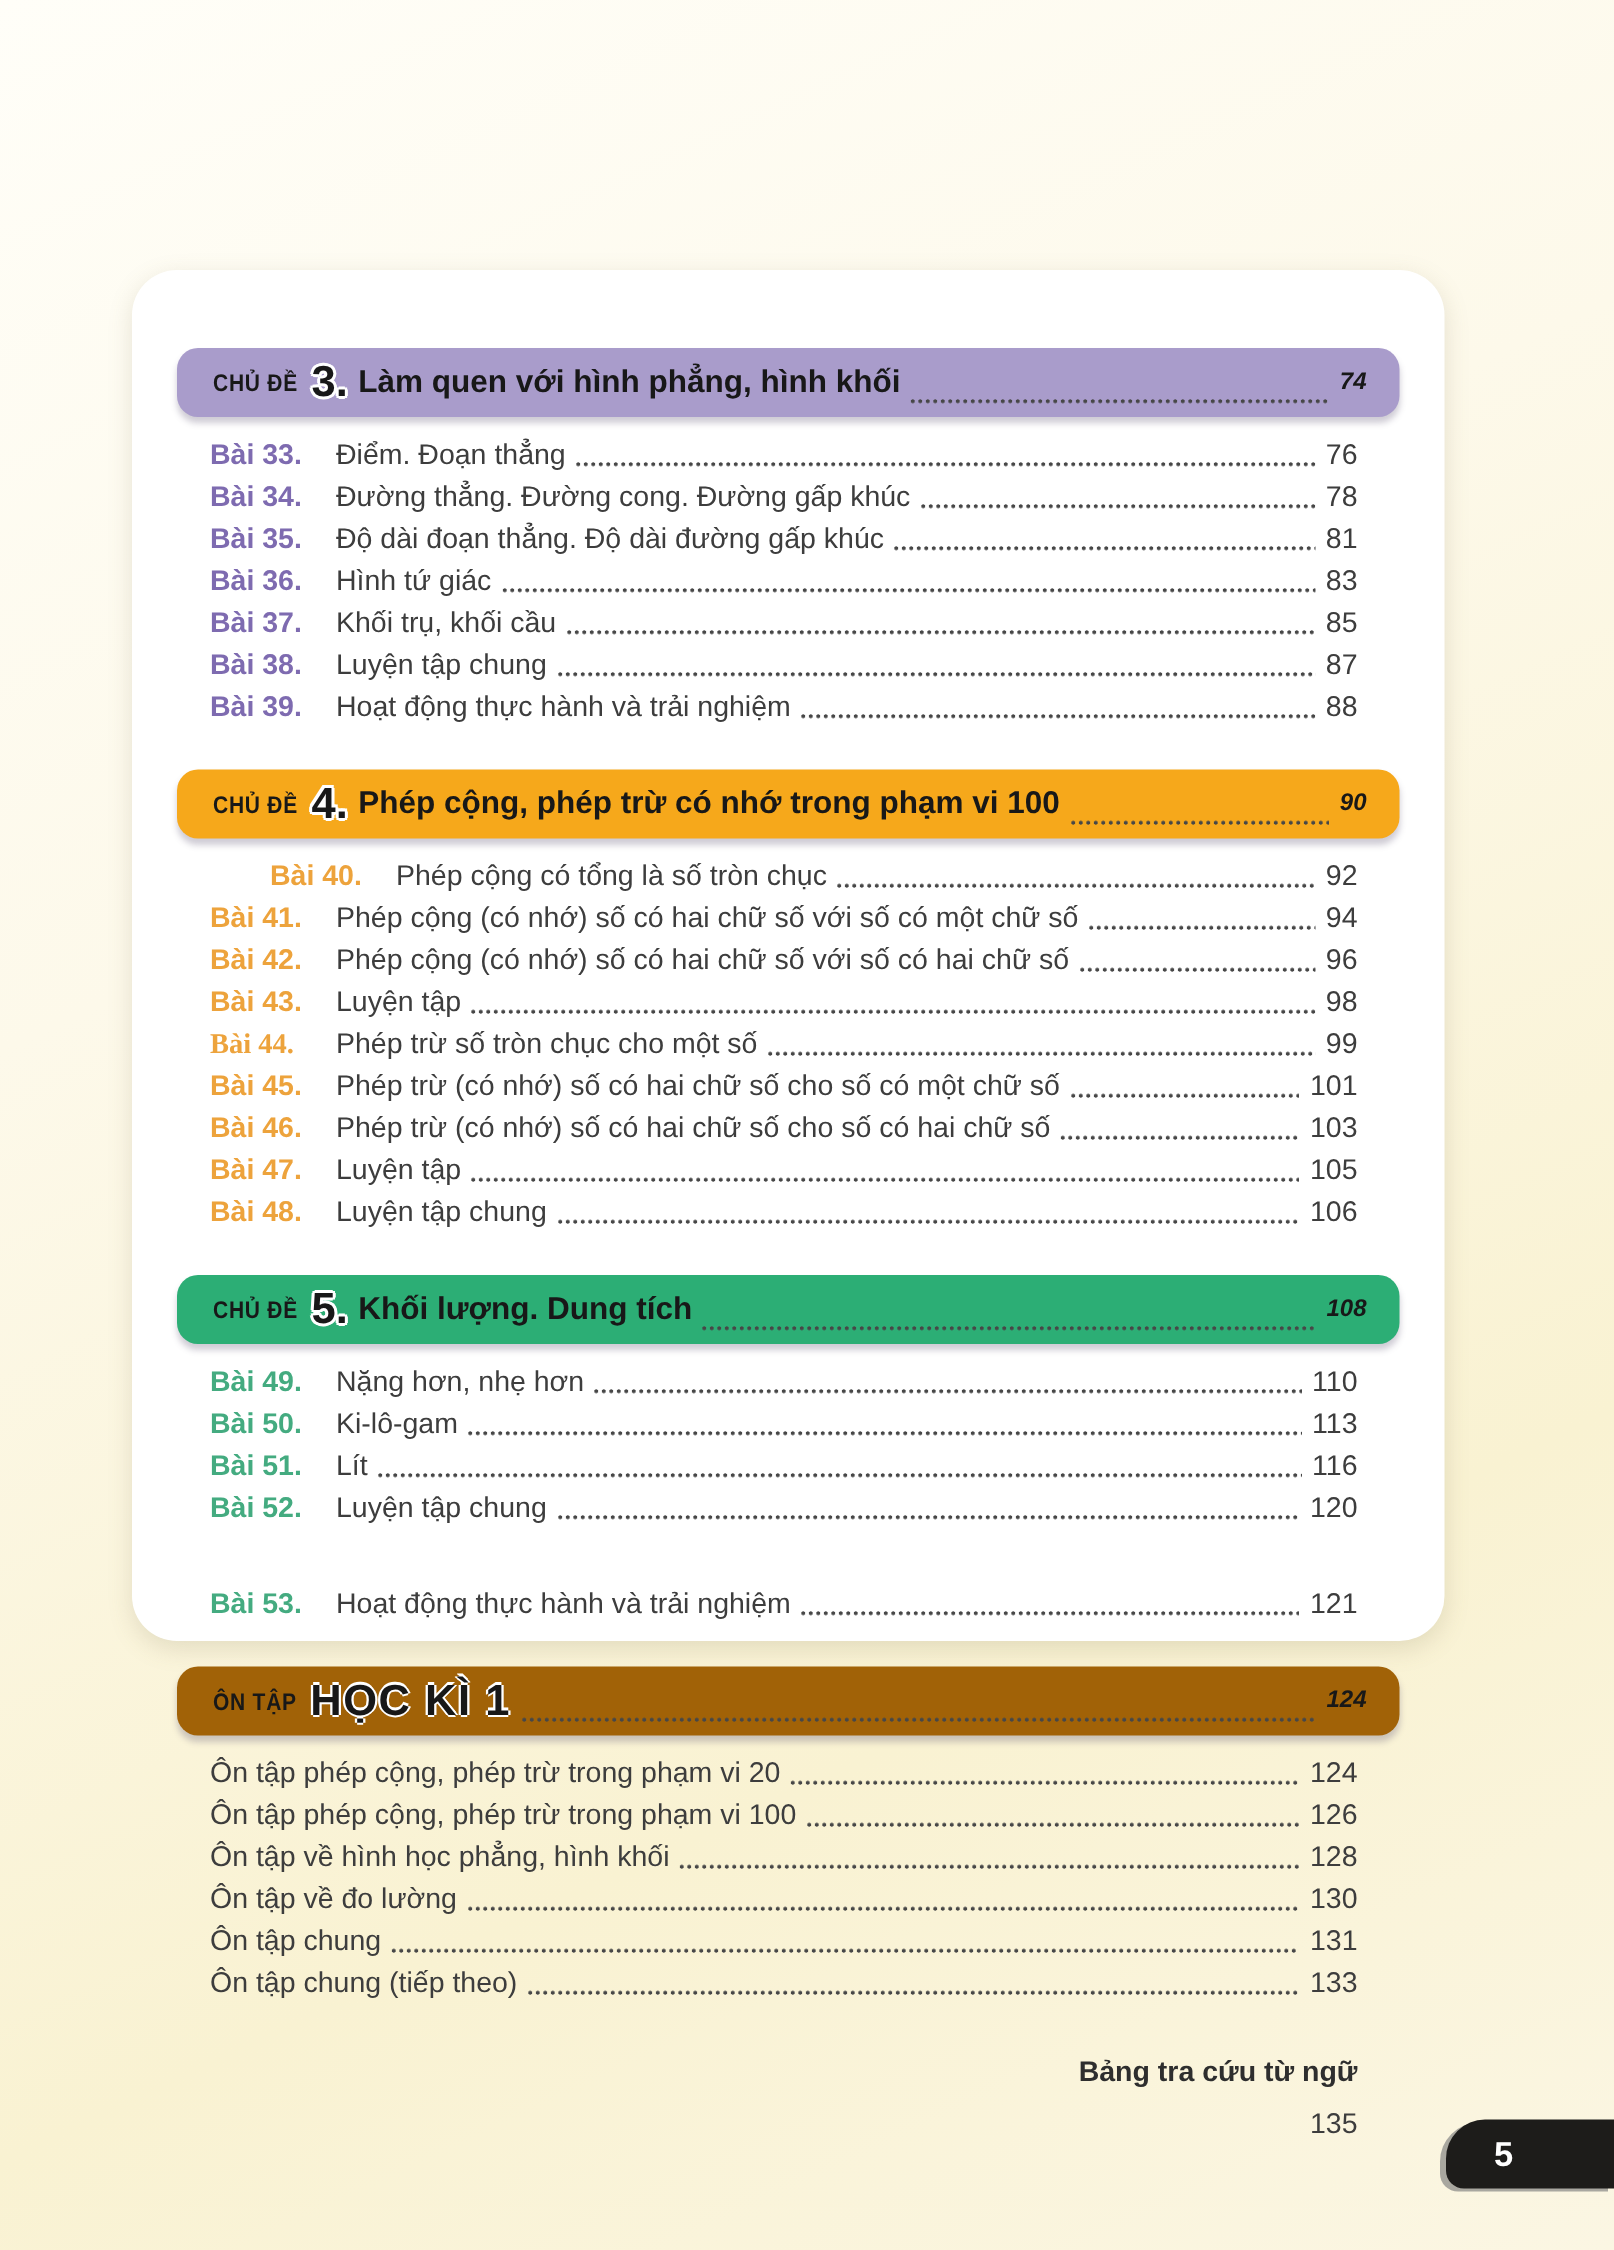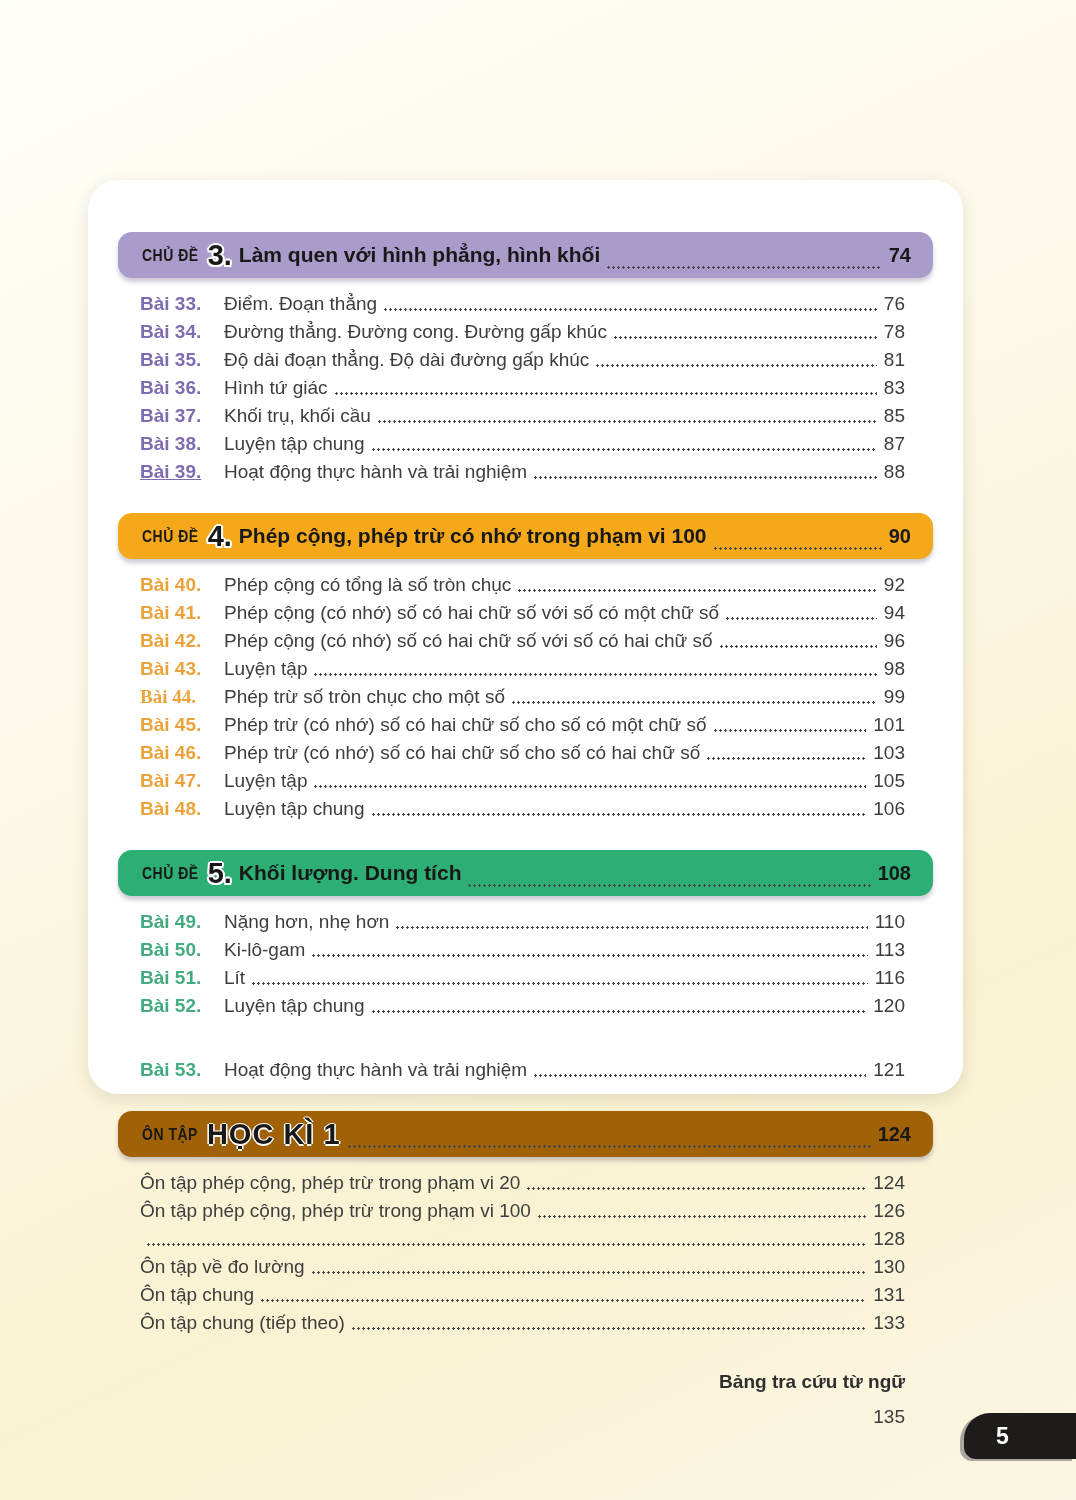--- a/index.html
+++ b/index.html
@@ -29,21 +29,21 @@
     font-size:29px;font-weight:bold;flex-shrink:0;margin-right:7px;line-height:1;
     text-shadow:-2px 0 0 #fff,2px 0 0 #fff,0 -2px 0 #fff,0 2px 0 #fff,
                 -1.5px -1.5px 0 #fff,1.5px -1.5px 0 #fff,-1.5px 1.5px 0 #fff,1.5px 1.5px 0 #fff;
   }
   .bar-title{font-size:21px;font-weight:bold;white-space:nowrap;}
   .bar-title-big{
     font-size:29px;letter-spacing:1px;line-height:1;
     text-shadow:-1.5px 0 0 #fff,1.5px 0 0 #fff,0 -1.5px 0 #fff,0 1.5px 0 #fff;
   }
   .bar .leader{margin-bottom:9px;}
-  .bar-page{font-size:20px;font-weight:bold;margin-left:3px;flex-shrink:0;}
+  .bar-page{font-size:16px;font-weight:bold;margin-left:3px;flex-shrink:0;font-style:italic;}
   .rows{margin:12px 28px 0 22px;}
   .row{display:flex;align-items:flex-end;line-height:28px;font-size:19px;color:#3d3d3d;}
   .row-label{width:84px;flex-shrink:0;font-weight:bold;}
   .row-title{white-space:nowrap;}
   .row-page{margin-left:3px;flex-shrink:0;}
   .leader{
     flex:1;height:3px;align-self:flex-end;margin:0 4px 7px 6px;
     background-image:radial-gradient(circle,#474747 1.15px,rgba(0,0,0,0) 1.4px);
     background-size:5px 3px;background-repeat:repeat-x;background-position:left bottom;
     min-width:10px;
@@ -103,38 +103,38 @@
             <div class="leader"></div>
             <span class="row-page">85</span>
           </div>
           <div class="row">
             <span class="row-label" style="color: rgb(126, 107, 176);">Bài 38.</span>
             <span class="row-title">Luyện tập chung</span>
             <div class="leader"></div>
             <span class="row-page">87</span>
           </div>
           <div class="row">
-            <span class="row-label" style="color: rgb(126, 107, 176); text-decoration: underline;">Bài 39.</span>
+            <span class="row-label" style="color: rgb(126, 107, 176);">Bài 39.</span>
             <span class="row-title">Hoạt động thực hành và trải nghiệm</span>
             <div class="leader"></div>
             <span class="row-page">88</span>
           </div>
         </div>
       </div>
       <div class="section">
         <div class="bar" style="background: rgb(246, 168, 27);">
           <span class="bar-label">CHỦ ĐỀ</span>
           <span class="bar-number">4.</span>
           <span class="bar-title">Phép cộng, phép trừ có nhớ trong phạm vi 100</span>
           <div class="leader"></div>
           <span class="bar-page">90</span>
         </div>
         <div class="rows">
           <div class="row">
-            <span class="row-label" style="color: rgb(237, 163, 60);">Bài 40.</span>
+            <span class="row-label" style="color: rgb(237, 163, 60); margin-left: 40px;">Bài 40.</span>
             <span class="row-title">Phép cộng có tổng là số tròn chục</span>
             <div class="leader"></div>
             <span class="row-page">92</span>
           </div>
           <div class="row">
             <span class="row-label" style="color: rgb(237, 163, 60);">Bài 41.</span>
             <span class="row-title">Phép cộng (có nhớ) số có hai chữ số với số có một chữ số</span>
             <div class="leader"></div>
             <span class="row-page">94</span>
           </div>
@@ -235,20 +235,21 @@
             <span class="row-title">Ôn tập phép cộng, phép trừ trong phạm vi 20</span>
             <div class="leader"></div>
             <span class="row-page">124</span>
           </div>
           <div class="row">
             <span class="row-title">Ôn tập phép cộng, phép trừ trong phạm vi 100</span>
             <div class="leader"></div>
             <span class="row-page">126</span>
           </div>
           <div class="row">
+            <span class="row-title">Ôn tập về hình học phẳng, hình khối</span>
             <div class="leader"></div>
             <span class="row-page">128</span>
           </div>
           <div class="row">
             <span class="row-title">Ôn tập về đo lường</span>
             <div class="leader"></div>
             <span class="row-page">130</span>
           </div>
           <div class="row">
             <span class="row-title">Ôn tập chung</span>

